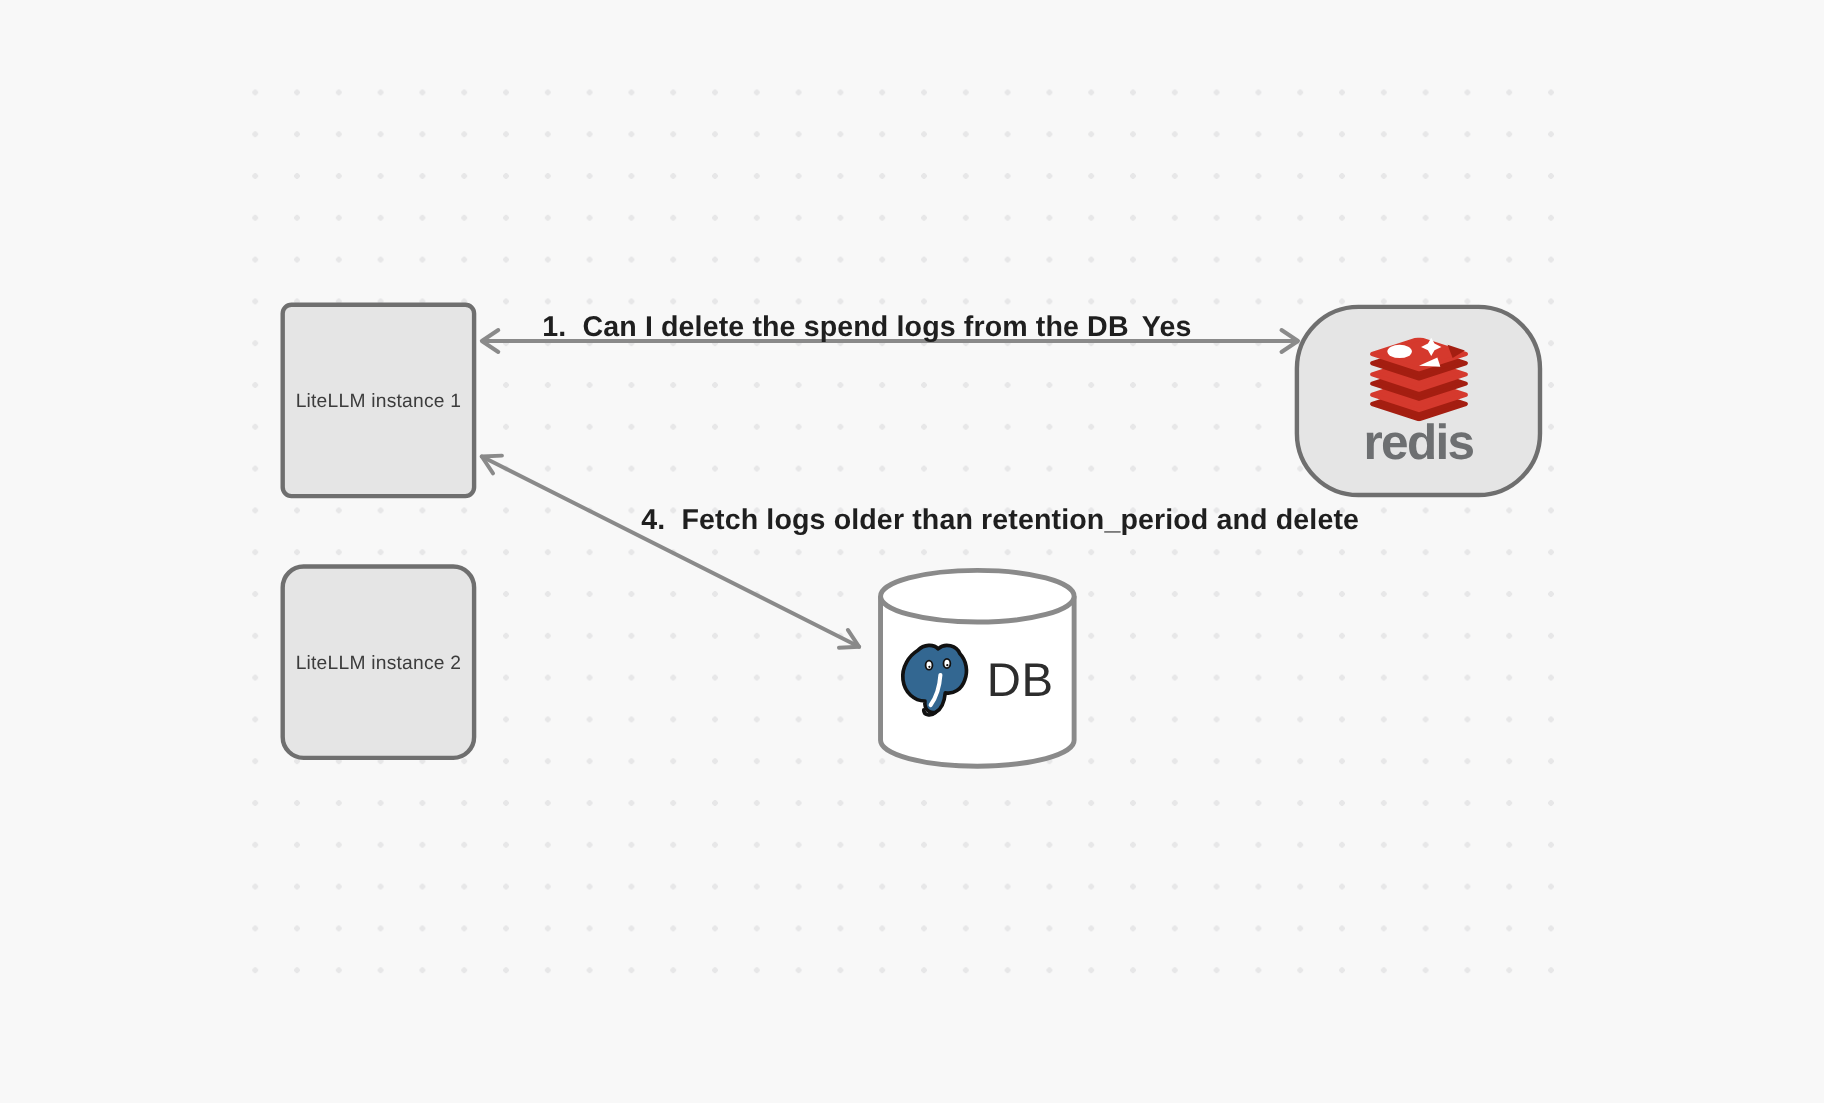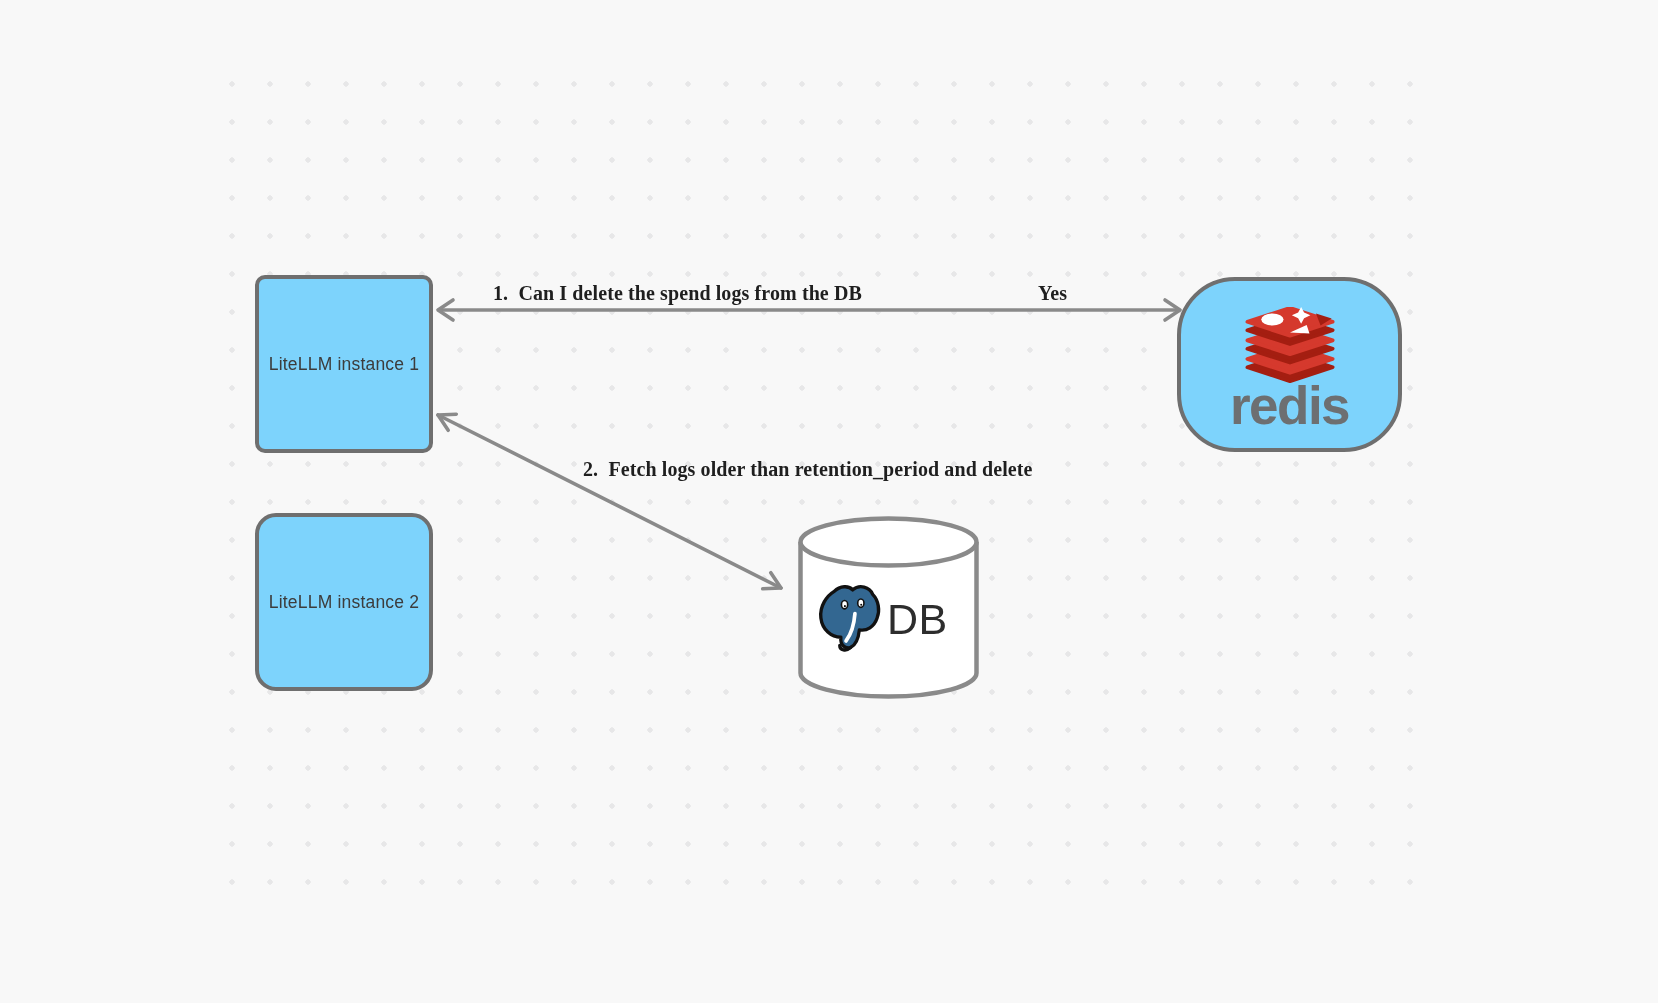--- a/index.html
+++ b/index.html
@@ -9,47 +9,47 @@
     font-family:"Liberation Sans",sans-serif;
   }
   .dots{
     position:absolute;left:213px;top:65px;width:1216px;height:836px;
     background-image:radial-gradient(circle 2.6px at 19px 19px, var(--dot-color,#e7e7e8) 2.5px, transparent 2.7px);
     background-size:38px 38px;
   }
   .arrows{position:absolute;left:0;top:0;width:1658px;height:1003px;}
   .arrows path, .arrows line{stroke:var(--arrow-gray,#8a8a8a);stroke-width:3.6;fill:none;stroke-linecap:round;stroke-linejoin:round;}
   .node{
-    position:absolute;background:#7dd3fc;border:4px solid var(--border-gray,#6f6f6f);
+    position:absolute;background:#e5e5e5;border:4px solid var(--border-gray,#6f6f6f);
     box-sizing:border-box;display:flex;align-items:center;justify-content:center;
   }
   .instance{width:178px;height:178px;border-radius:10px;}
   .instance span{font-size:17.5px;color:var(--node-text,#3c3c3c);letter-spacing:.2px;}
   .inst1{left:255px;top:275px;}
   .inst2{left:255px;top:513px;border-radius:21px;}
   .inst3{left:255px;top:755px;}
   .redis-node{
     left:1177px;top:277px;width:225px;height:175px;border-radius:58px;
     flex-direction:column;justify-content:flex-start;padding-top:26px;
   }
   .redis-word{
-    font-size:53px;font-weight:700;color:var(--redis-wordmark,#6d6f71);
+    font-size:45px;font-weight:700;color:var(--redis-wordmark,#6d6f71);
     letter-spacing:-1.5px;line-height:1;margin-top:-4px;
   }
   .db-node{position:absolute;left:798px;top:516px;width:181px;height:184px;}
   .db-node .cyl{position:absolute;left:0;top:0;}
   .db-content{
     position:absolute;left:14px;top:62px;display:flex;align-items:center;height:80px;
   }
   .db-label{
-    font-size:43px;color:#2d2d2d;letter-spacing:0.5px;line-height:1;margin-left:1px;margin-top:2px;
+    font-size:43px;color:#2d2d2d;letter-spacing:0.5px;line-height:1;margin-left:11px;margin-top:2px;
   }
   .lbl{
-    position:absolute;font-weight:700;font-size:20px;color:var(--label-text,#1f1f1f);
-    white-space:pre;line-height:1;letter-spacing:.1px;font-family:Liberation Serif, serif;
+    position:absolute;font-weight:700;font-size:26px;color:var(--label-text,#1f1f1f);
+    white-space:pre;line-height:1;letter-spacing:.1px;
   }
   .lbl1{left:493px;top:283px;}
   .lbl-yes{left:1038px;top:283px;}
   .lbl2{left:583px;top:459px;}
 </style>
 </head>
 <body>
 
 <div class="canvas">
 
@@ -111,15 +111,15 @@
         <ellipse cx="66" cy="30" rx="4.2" ry="5.6" fill="#ffffff" stroke="var(--postgres-outline,#111111)" stroke-width="2.2"></ellipse>
         <circle cx="44.5" cy="34" r="1.4" fill="#111111"></circle>
         <circle cx="66.5" cy="32" r="1.4" fill="#111111"></circle>
       </svg>
       <span class="db-label">DB</span>
     </div>
   </div>
 
   <div class="lbl lbl1">1.  Can I delete the spend logs from the DB</div>
   <div class="lbl lbl-yes">Yes</div>
-  <div class="lbl lbl2">2.  Fetch logs older than retention_period and delete</div>
+  <div class="lbl lbl2">4.  Fetch logs older than retention_period and delete</div>
 
 </div>
 
 </body></html>

